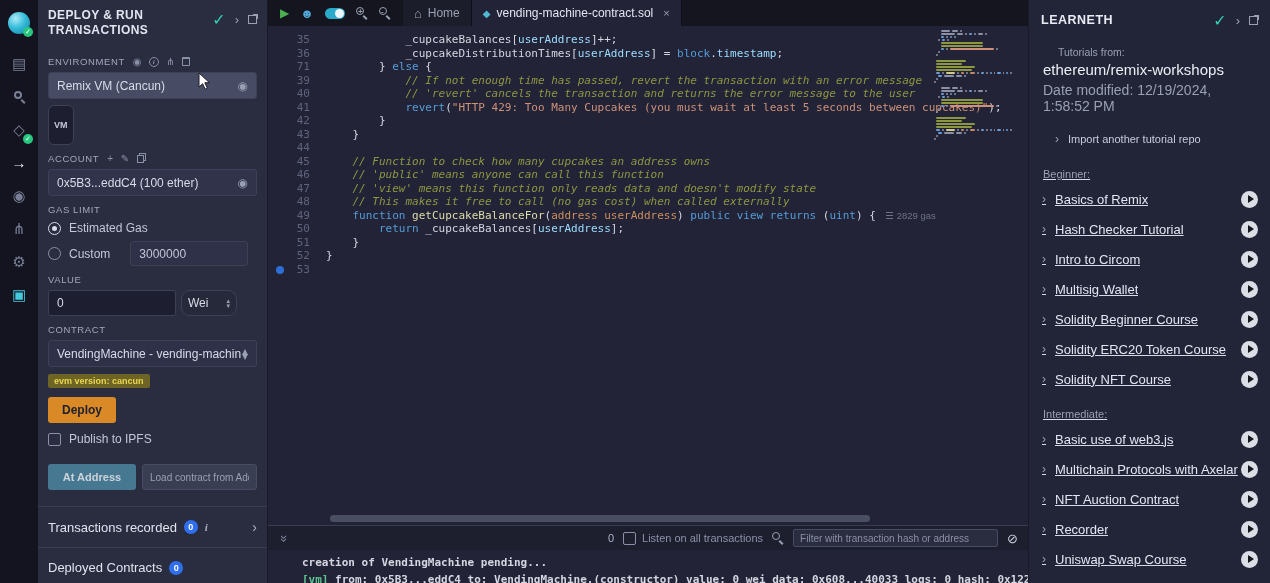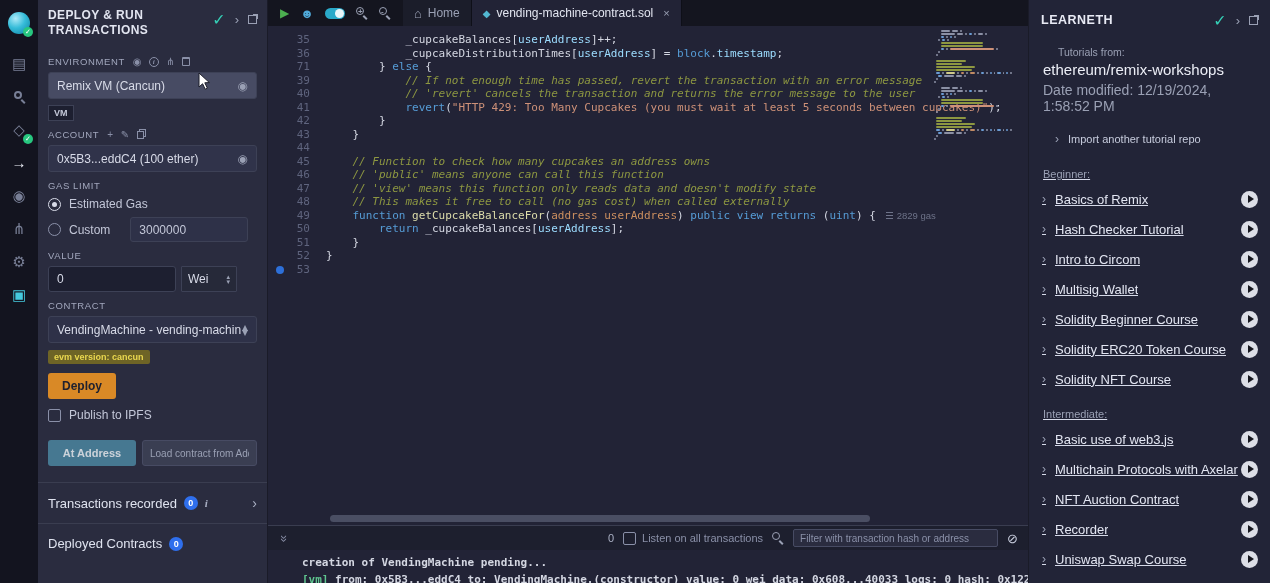--- a/index.html
+++ b/index.html
@@ -36,29 +36,29 @@
   .fld-icons { display:flex; gap:7px; align-items:center; color:#8a90a8; font-size:10px; }
   .i-circle { width:10px; height:10px; border:1px solid currentColor; border-radius:50%; font:italic bold 7px "Liberation Serif",serif; line-height:9px; text-align:center; display:inline-block; }
   .t-trash { width:8px; height:9px; border:1px solid currentColor; border-top:2px solid currentColor; border-radius:1px; display:inline-block; }
   .t-copy { width:7px; height:8px; border:1px solid currentColor; display:inline-block; box-shadow:2px -2px 0 -1px #2a2c3f, 2px -2px 0 0 currentColor; }
   .sel { height:27px; border:1px solid #3d4156; border-radius:3px; display:flex; align-items:center; padding:0 8px; font-size:12px; color:#d8dbe8; cursor:pointer; }
   .sel .txt { overflow:hidden; white-space:nowrap; text-overflow:ellipsis; }
   .sel .right-ic { margin-left:auto; color:#9aa0b4; font-size:12px; }
   .sel-env { background:#474b63; }
   .sel-acc { background:#30334a; }
   .sel-contract { background:#2e3148; }
-  .vm-badge { display:inline-block; margin-top:6px; font-size:9px; font-weight:bold; color:#c3c7d8; background:#1d1f30; border:1px solid #3d4156; border-radius:0; padding:2px 5px; }
+  .vm-badge { display:inline-block; margin-top:6px; font-size:9px; font-weight:bold; color:#c3c7d8; background:#1d1f30; border:1px solid #3d4156; border-radius:6px; padding:14px 5px; }
   .radio-row { display:flex; align-items:center; gap:8px; margin:6px 0; font-size:12px; color:#c3c7d8; }
   .radio { width:13px; height:13px; border:1px solid #8a90a8; border-radius:50%; position:relative; flex:none; cursor:pointer; }
   .radio.sel-r { border-color:#d8dbe8; }
   .radio.sel-r::after { content:""; position:absolute; left:3px; top:3px; width:5px; height:5px; border-radius:50%; background:#d8dbe8; }
   .gas-input { width:118px; height:25px; background:#2e3148; border:1px solid #3d4156; border-radius:3px; color:#c3c7d8; font-size:12px; padding:0 8px; margin-left:12px; }
   .value-row { display:flex; gap:5px; }
   .value-input { width:128px; height:26px; background:#1d1f30; border:1px solid #3d4156; border-radius:3px; color:#d8dbe8; font-size:12px; padding:0 8px; }
-  .unit-box { width:56px; height:26px; background:#262939; border:1px solid #3d4156; border-radius:1px; display:flex; align-items:center; padding:0 6px; font-size:12px; color:#d8dbe8; cursor:pointer; }
+  .unit-box { width:56px; height:26px; background:#262939; border:1px solid #3d4156; border-radius:9px; display:flex; align-items:center; padding:0 6px; font-size:12px; color:#d8dbe8; cursor:pointer; }
   .updown { margin-left:auto; display:flex; flex-direction:column; font-size:7px; line-height:5px; color:#9aa0b4; }
   .evm-badge { display:inline-block; margin-top:7px; background:#6e6426; color:#e9d74f; font-size:9px; font-weight:bold; padding:2px 6px; border-radius:2px; }
   .deploy-btn { margin-top:9px; background:#d98926; color:#21222f; border:none; border-radius:3px; font-size:12px; font-weight:bold; padding:6px 14px; cursor:pointer; display:block; }
   .ipfs-row { display:flex; align-items:center; gap:8px; margin-top:9px; font-size:12px; color:#c3c7d8; }
   .checkbox { width:13px; height:13px; border:1px solid #8a90a8; border-radius:2px; background:transparent; flex:none; cursor:pointer; }
   .ataddr-row { display:flex; gap:6px; margin-top:18px; }
   .ataddr-btn { background:#4c86a0; color:#e8f0f5; border:none; border-radius:3px; font-size:11px; font-weight:bold; padding:6px 10px; width:88px; cursor:pointer; opacity:.85; }
   .ataddr-input { flex:1; min-width:0; height:26px; background:#3a3e52; border:1px solid #474b63; border-radius:3px; color:#c3c7d8; font-size:10px; padding:0 7px; }
   .ataddr-input::placeholder { color:#9aa0b4; }
   .sp-row { border-top:1px solid #3a3d50; margin-top:16px; padding:12px 10px; display:flex; align-items:center; gap:7px; font-size:13px; color:#dfe3ef; cursor:pointer; }

